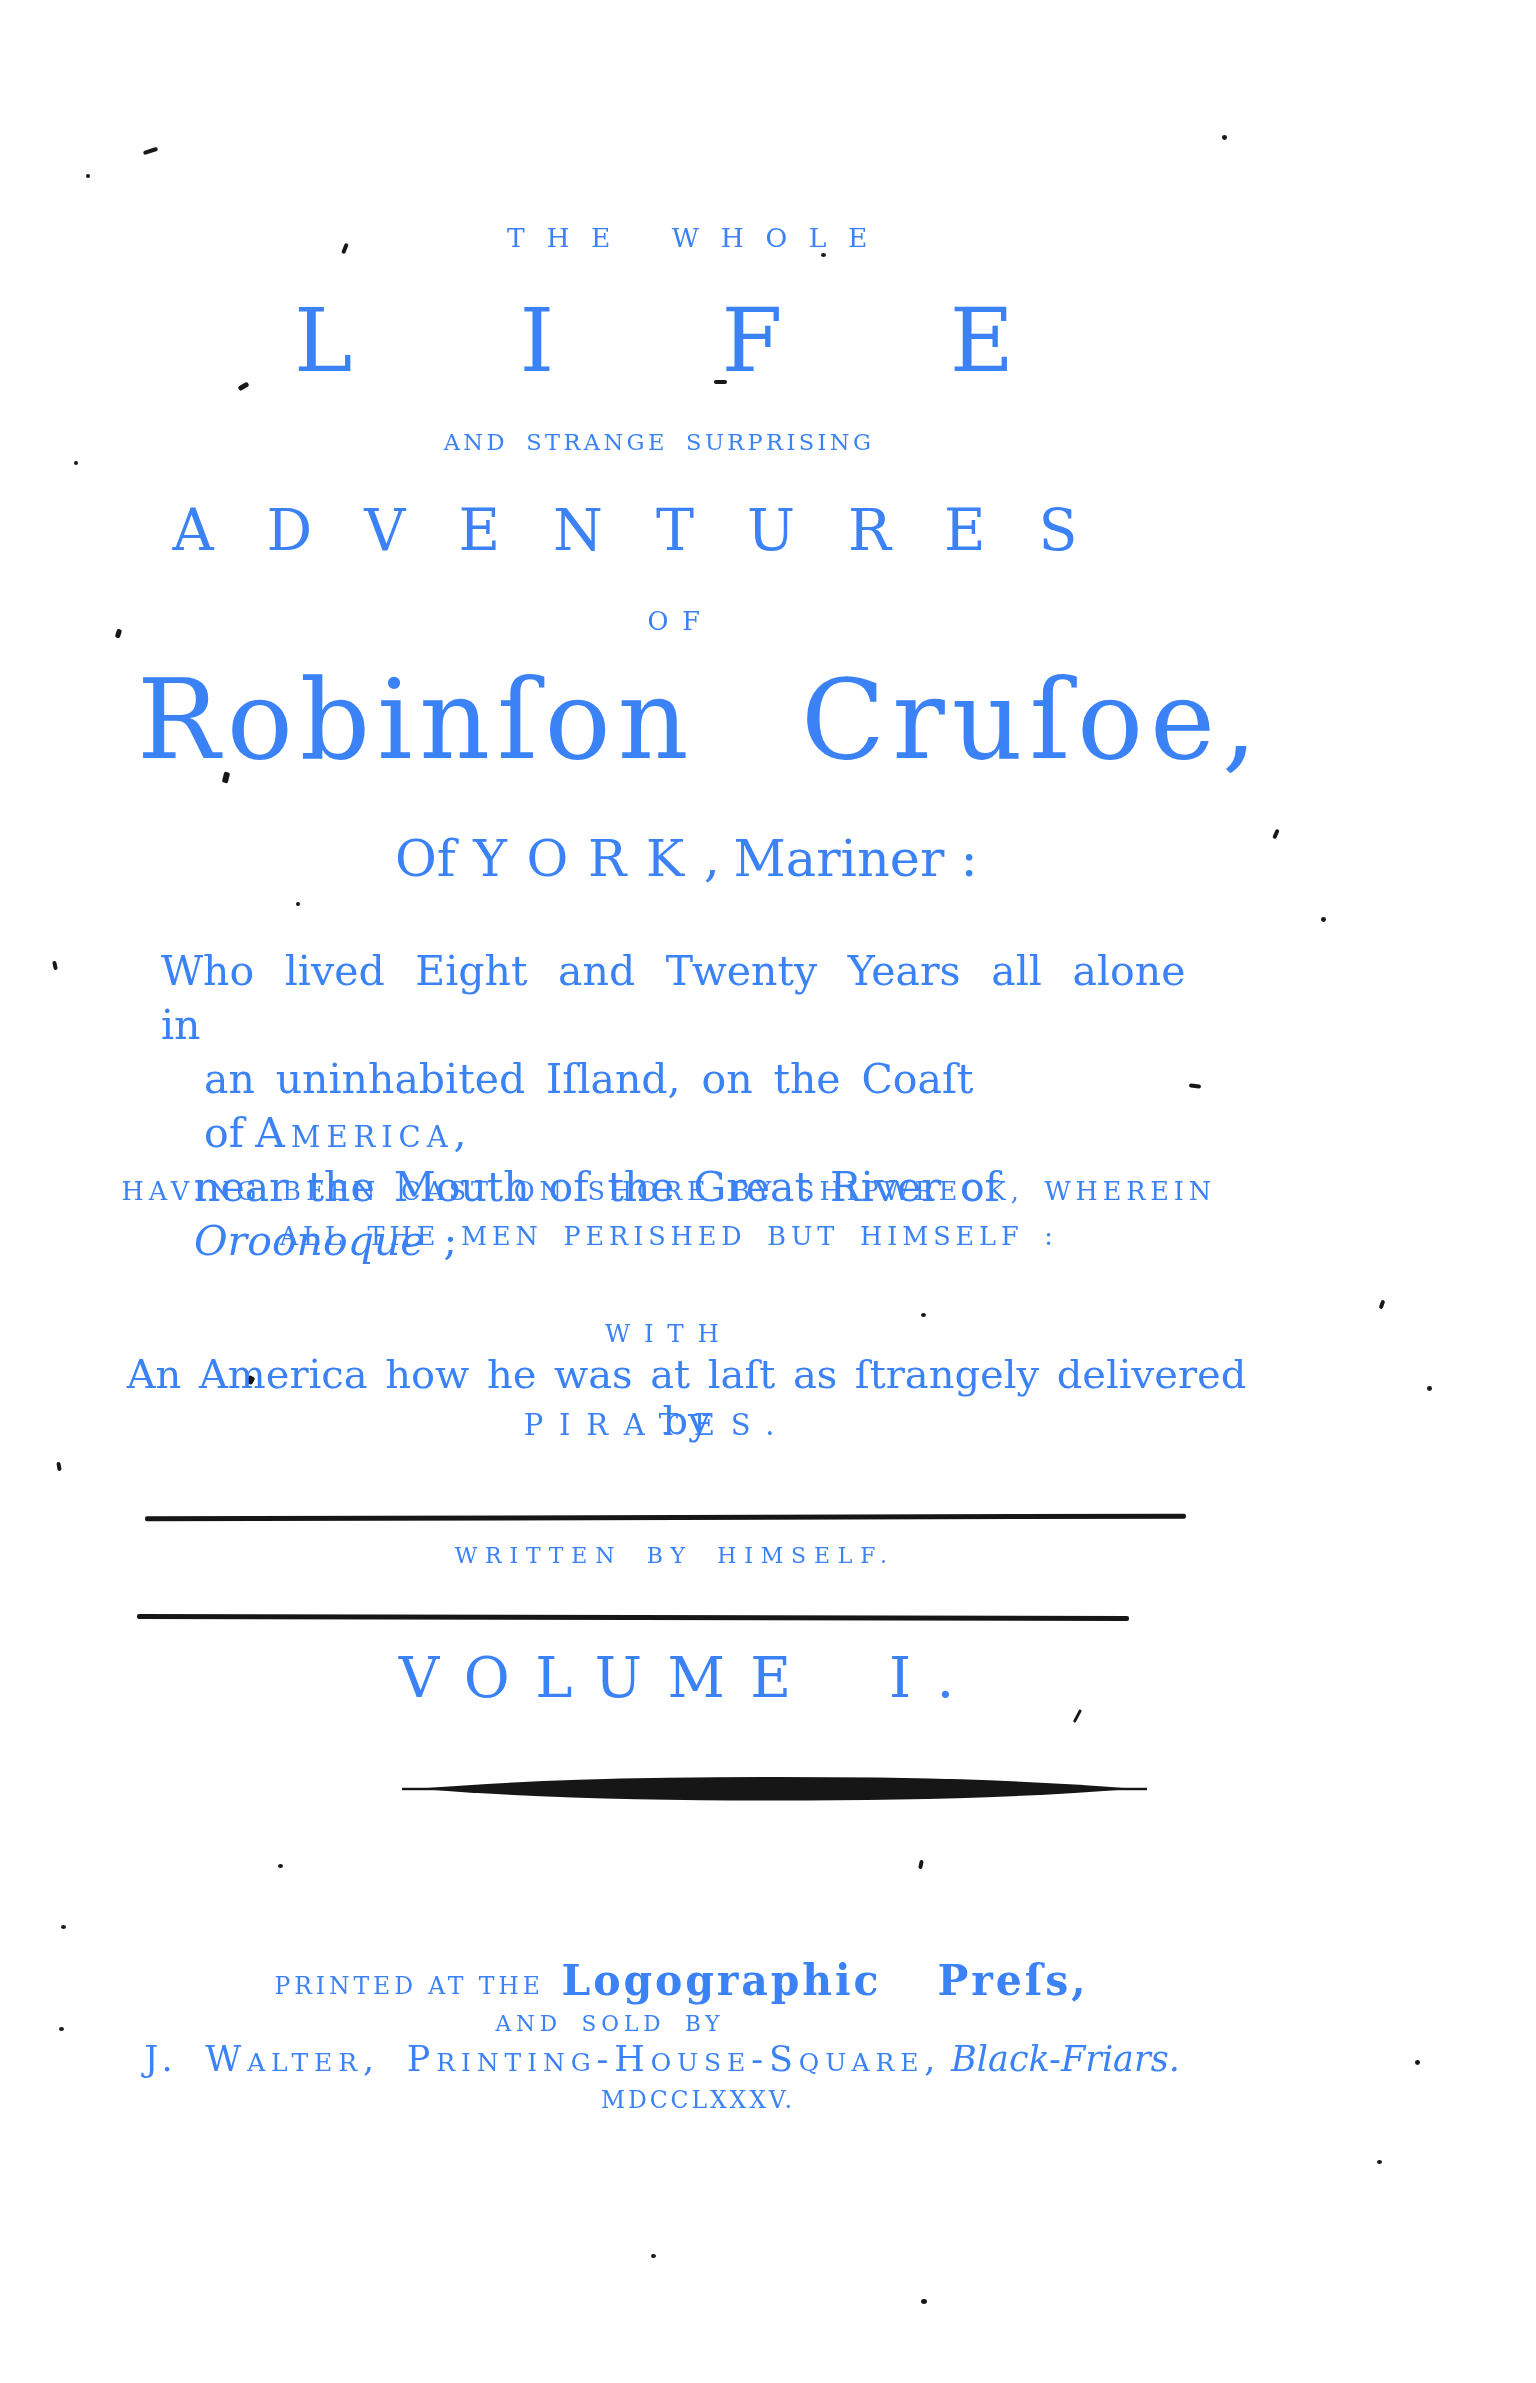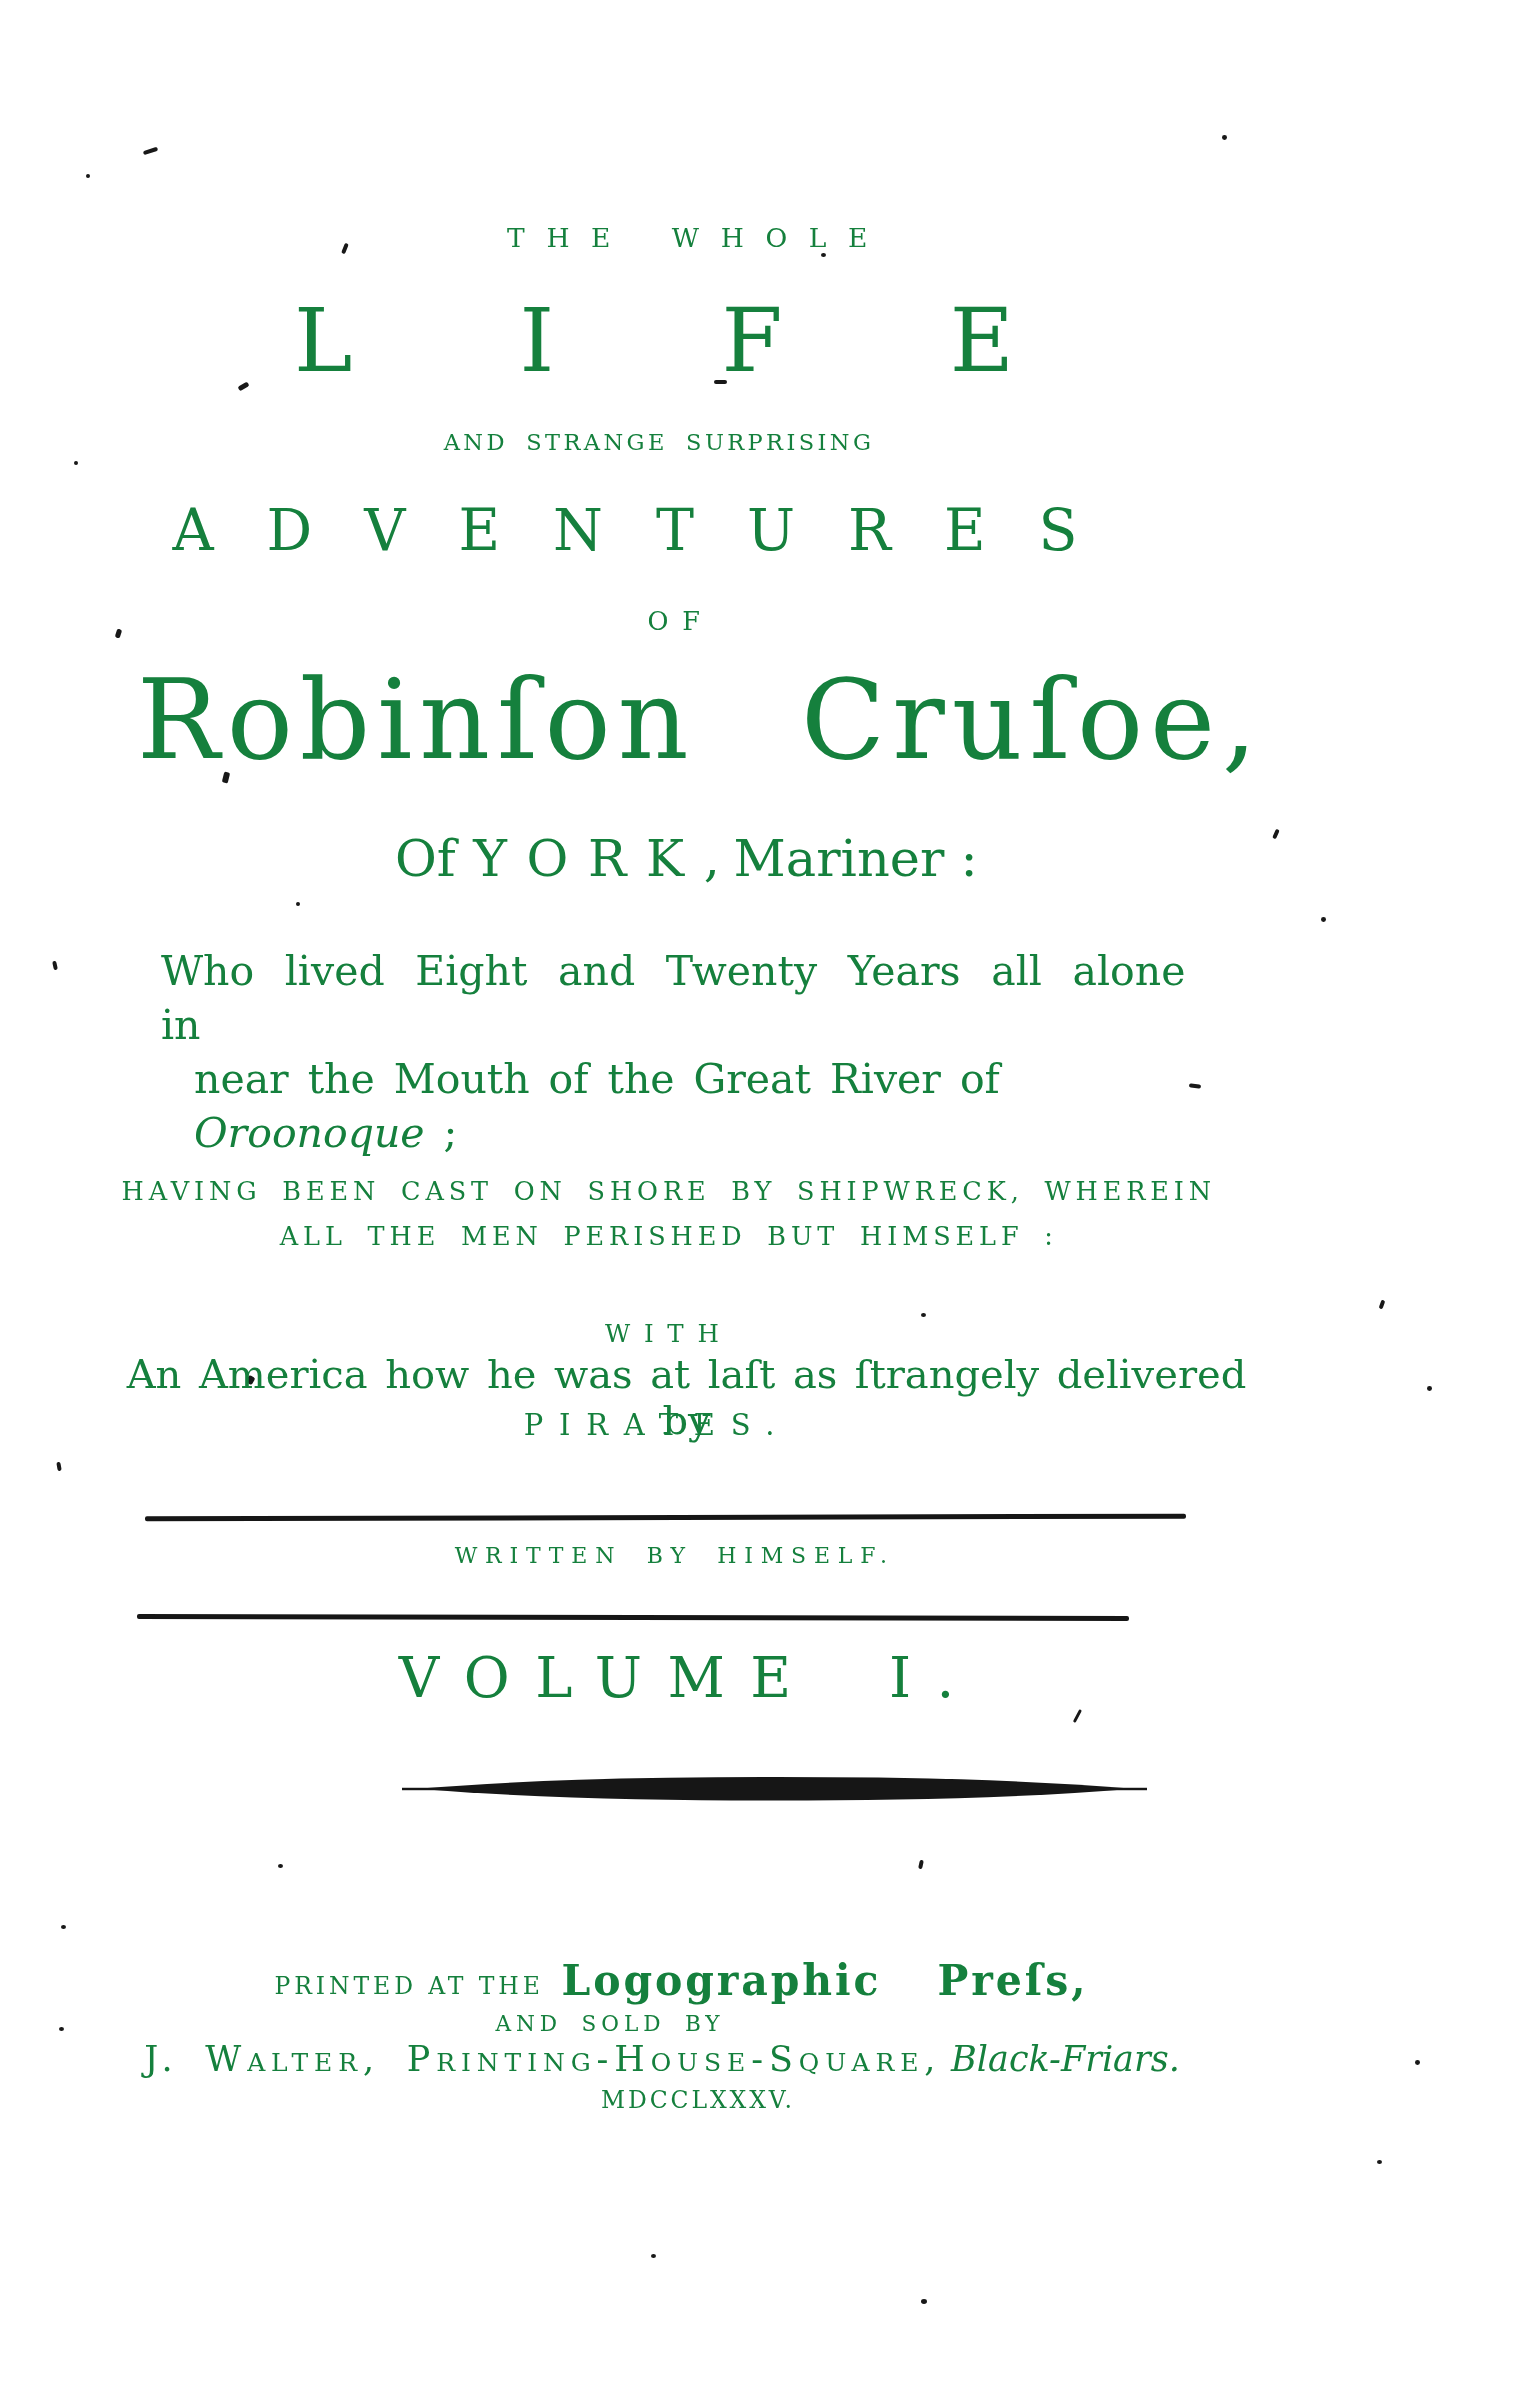--- a/index.html
+++ b/index.html
@@ -1,20 +1,20 @@
 <!DOCTYPE html>
 <html><head>
 <meta charset="utf-8">
 <style>
   html,body { margin:0; padding:0; background:#ffffff; }
   .page {
     position:relative;
     width:1537px; height:2384px;
     background:#ffffff;
-    color:#15803d;
+    color:#3b82f6;
     font-family:"DejaVu Serif", serif;
     overflow:hidden;
   }
   .abs { position:absolute; }
   
   .col { left:103px; width:1112px; text-align:center; }
 
   .half-title { top:222px; font-size:26.5px; letter-spacing:21.6px; word-spacing:9.8px; transform:translateX(39px); }
   .life-row { top:297px; left:294px; width:720px; display:flex; justify-content:space-between; font-size:88px; line-height:1; }
   .series { top:429px; font-size:22.5px; letter-spacing:3.4px; word-spacing:7.8px; }
@@ -123,20 +123,21 @@
     <span>Robinſon</span>
     <span>Cruſoe,</span>
   </div>
 
   <div class="abs col subtitle">
     <span>Of</span><span class="place"><span>YORK,</span></span><span>Mariner :</span>
   </div>
 
   <div class="abs para">
     <div class="l1">Who lived Eight and Twenty Years all alone in</div>
+    <div class="l2"><span>an uninhabited Iſland, on the Coaſt of</span><span class="sc-spread">America,</span></div>
     <div class="l3"><span>near the Mouth of the Great River of</span> <span class="it">Oroonoque</span><span> ;</span></div>
   </div>
 
   <div class="abs col shipwreck">
     <div>HAVING BEEN CAST ON SHORE BY SHIPWRECK, WHEREIN</div>
     <div>ALL THE MEN PERISHED BUT HIMSELF :</div>
   </div>
 
   <div class="abs col with-label">WITH</div>
 

